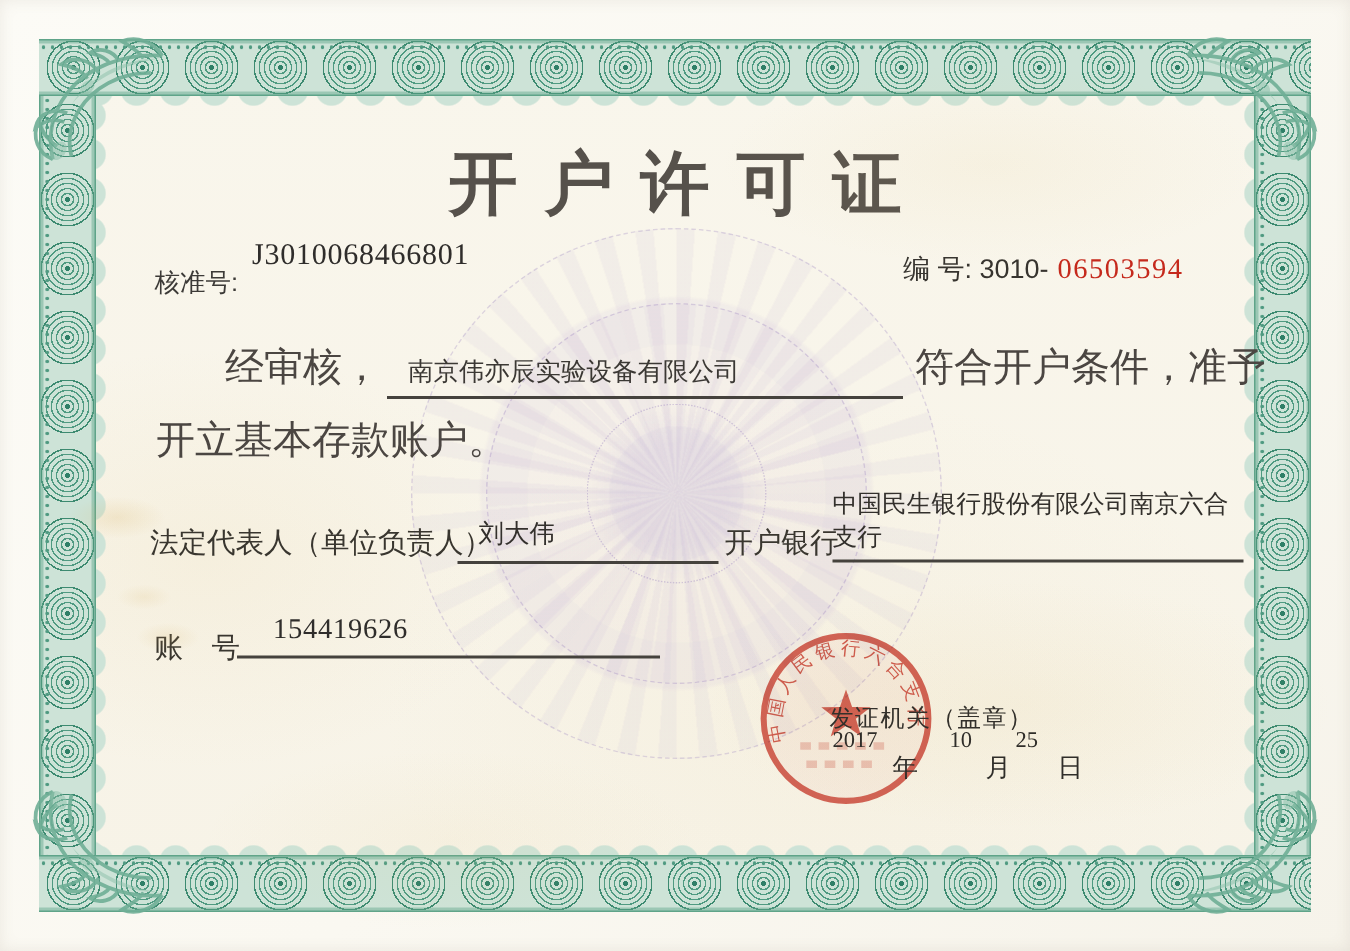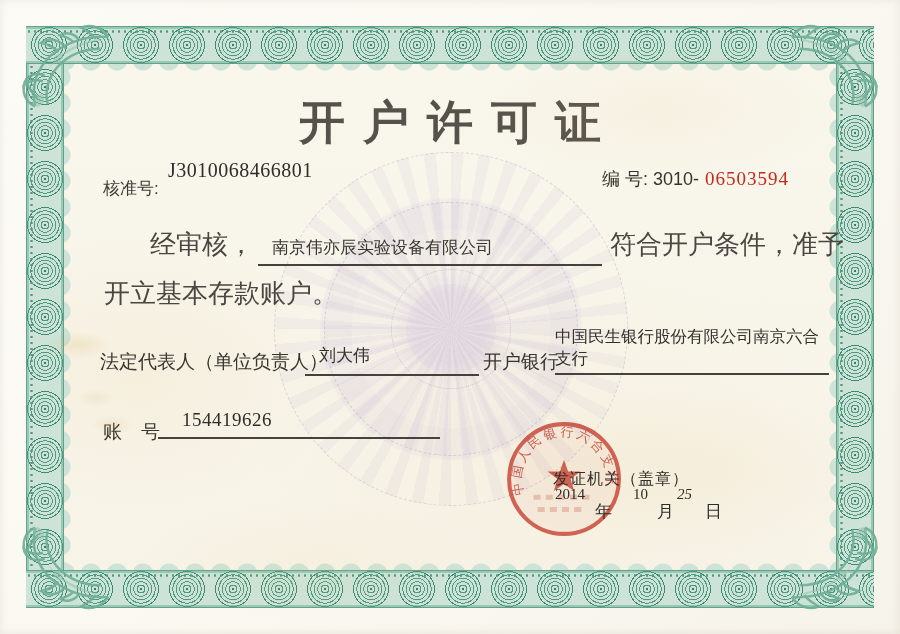--- a/index.html
+++ b/index.html
@@ -124,21 +124,21 @@
     white-space:normal;padding-bottom:3px;border-bottom:2px solid #45423d;}
   .acct-label{left:103px;top:419px;font-size:19px;color:#39362f;white-space:pre;}
   .acct-value{left:158px;top:409px;width:258px;font-size:19px;font-family:"Liberation Serif",serif;color:#2f2d2b;padding:0 0 6px 24px;letter-spacing:.5px;}
   .issuer-label{left:553px;top:469px;font-size:16px;color:#33302b;z-index:6;letter-spacing:1px;}
   .dateblock{position:absolute;left:553px;top:486px;width:200px;height:38px;z-index:6;}
   .dateblock span{position:absolute;color:#2f2d29;}
   .d-num{font-family:"Liberation Serif",serif;font-size:15px;top:0;}
   .d-unit{font-size:17px;top:14px;}
   .d-year{left:2px;}   .d-yunit{left:42px;}
   .d-month{left:80px;} .d-munit{left:104px;}
-  .d-day{left:124px;font-style:italic;}  .d-dunit{left:152px;}
+  .d-day{left:124px;}  .d-dunit{left:152px;}
   
   .seal{position:absolute;left:503px;top:418px;width:122px;height:122px;z-index:4;
     mix-blend-mode:multiply;opacity:.92;}
   .seal svg{width:100%;height:100%;display:block;}
 </style>
 </head>
 <body>
 
 <div class="cert">
 
@@ -257,21 +257,21 @@
       <polygon points="60,41 64,52.5 76.2,52.7 66.5,60.1 70,71.8 60,64.8 50,71.8 53.5,60.1 43.8,52.7 56,52.5" fill="#cf4437" opacity="0.88"></polygon>
       <g stroke="#cf4437" opacity="0.28" stroke-width="5" stroke-dasharray="7 5">
         <line x1="30" y1="78" x2="88" y2="78"></line>
         <line x1="34" y1="90" x2="80" y2="90"></line>
       </g>
     </svg>
   </div>
 
   <div class="txt issuer-label">发证机关（盖章）</div>
   <div class="dateblock">
-    <span class="d-num d-year">2014</span>
+    <span class="d-num d-year">2017</span>
     <span class="d-unit d-yunit">年</span>
     <span class="d-num d-month">10</span>
     <span class="d-unit d-munit">月</span>
     <span class="d-num d-day">25</span>
     <span class="d-unit d-dunit">日</span>
   </div>
 
 </div>
 
 </body></html>

